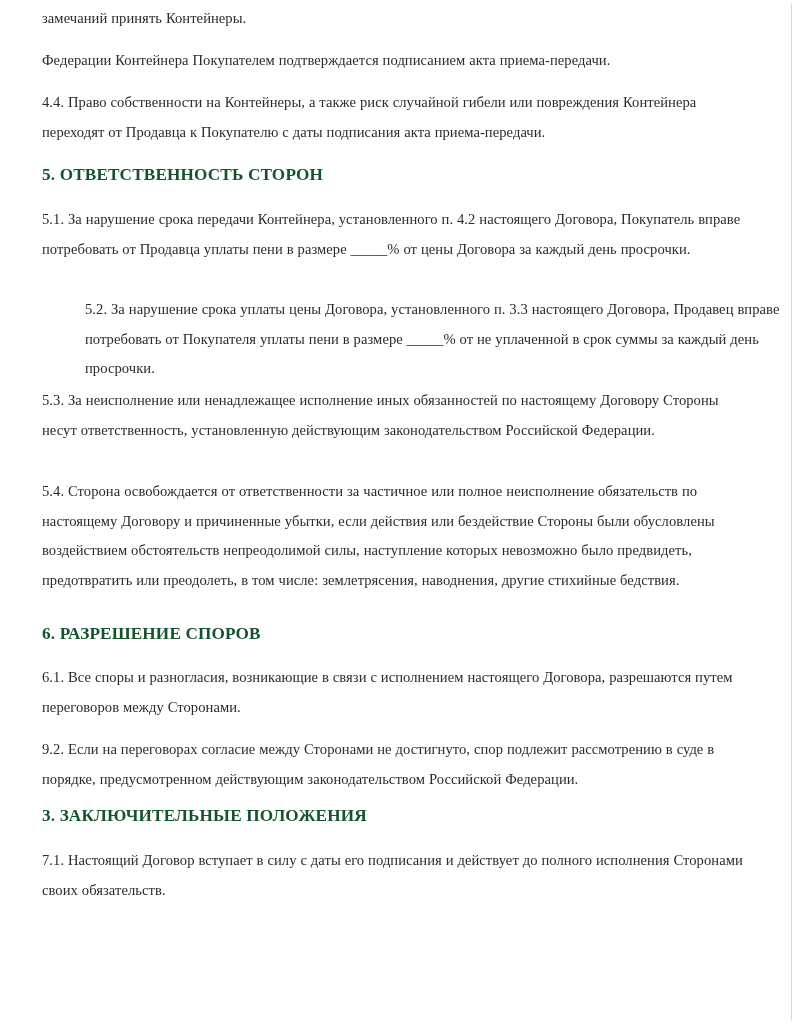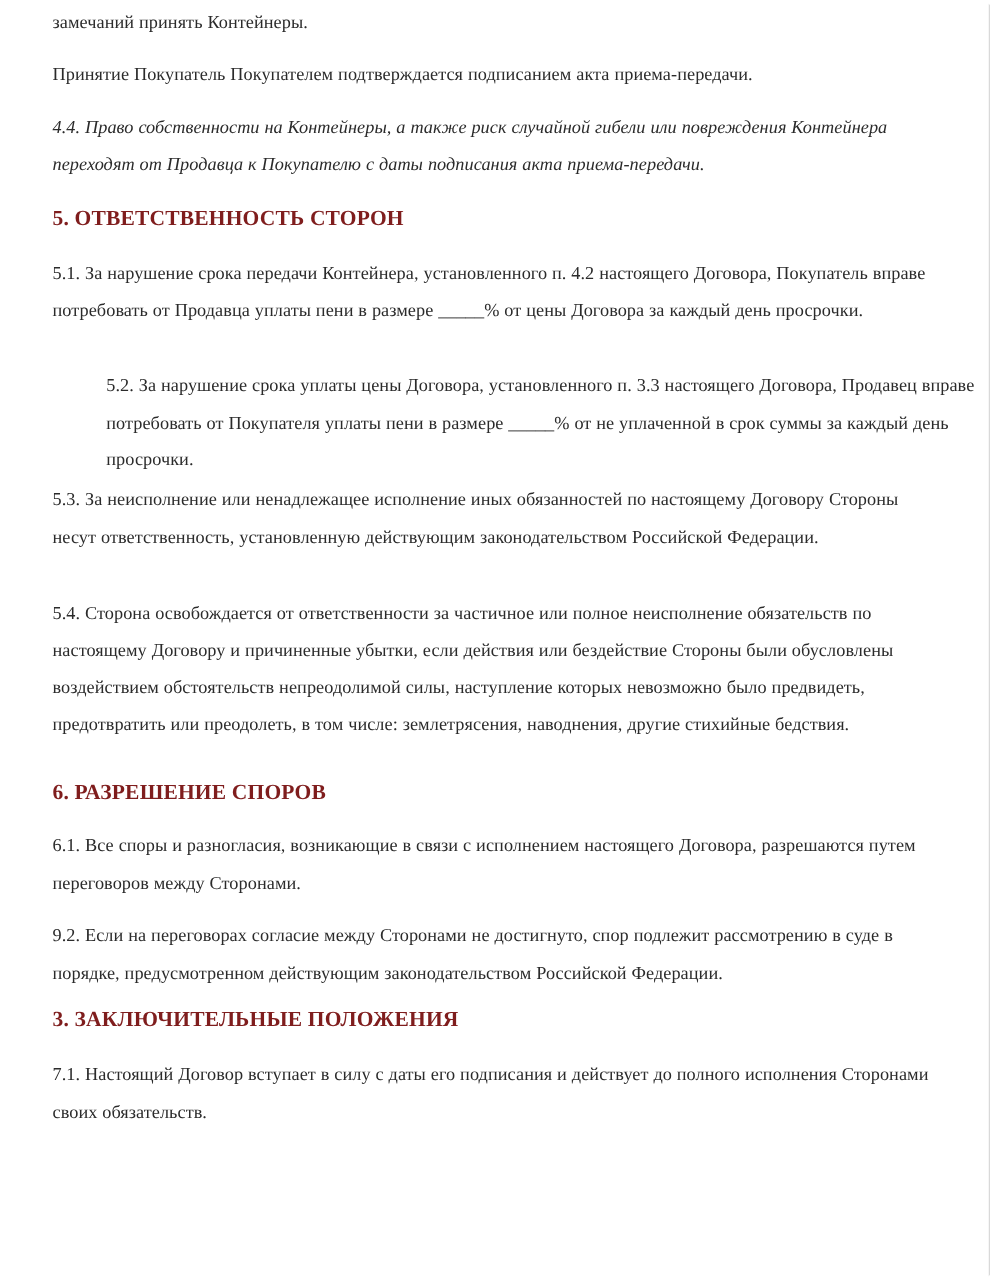--- a/index.html
+++ b/index.html
@@ -52,42 +52,42 @@
     word-spacing: 0.2px;
   }
 
   .heading {
     font-size: 17.2px;
     line-height: 26px;
     font-weight: bold;
     margin: 0;
     padding: 0;
     letter-spacing: 0.15px;
-    color: #7f1d1d;
+    color: #14532d;
   }
 
   
   .blk { position: absolute; left: 0; width: 710px; }
 </style>
 </head>
 <body>
 
 <div class="page">
 
   <div class="page-edge-rule"></div>
 
   <div class="doc-body" id="doc-body">
 
   <div class="blk" style="top: 4px;">
         <div class="para">замечаний принять Контейнеры.</div>
       </div>
       <div class="blk" style="top: 46px;">
-        <div class="para">Принятие Покупатель Покупателем подтверждается подписанием акта приема-передачи.</div>
+        <div class="para">Федерации Контейнера Покупателем подтверждается подписанием акта приема-передачи.</div>
       </div>
-      <div class="blk" style="top: 88px; font-style: italic;">
+      <div class="blk" style="top: 88px;">
         <div class="para">4.4. Право собственности на Контейнеры, а также риск случайной гибели или повреждения Контейнера переходят от Продавца к Покупателю с даты подписания акта приема-передачи.</div>
       </div>
       <div class="blk" style="top: 162px;">
         <div class="heading">5. ОТВЕТСТВЕННОСТЬ СТОРОН</div>
       </div>
       <div class="blk" style="top: 205px;">
         <div class="para"><span>5.1. За нарушение срока передачи Контейнера, установленного п. 4.2 настоящего Договора, Покупатель вправе потребовать от Продавца уплаты пени в размере </span><span>_____</span><span>% от цены Договора за каждый день просрочки.</span></div>
       </div>
       <div class="blk" style="top: 295px; margin-left: 43px;">
         <div class="para"><span>5.2. За нарушение срока уплаты цены Договора, установленного п. 3.3 настоящего Договора, Продавец вправе потребовать от Покупателя уплаты пени в размере </span><span>_____</span><span>% от не уплаченной в срок суммы за каждый день просрочки.</span></div>

